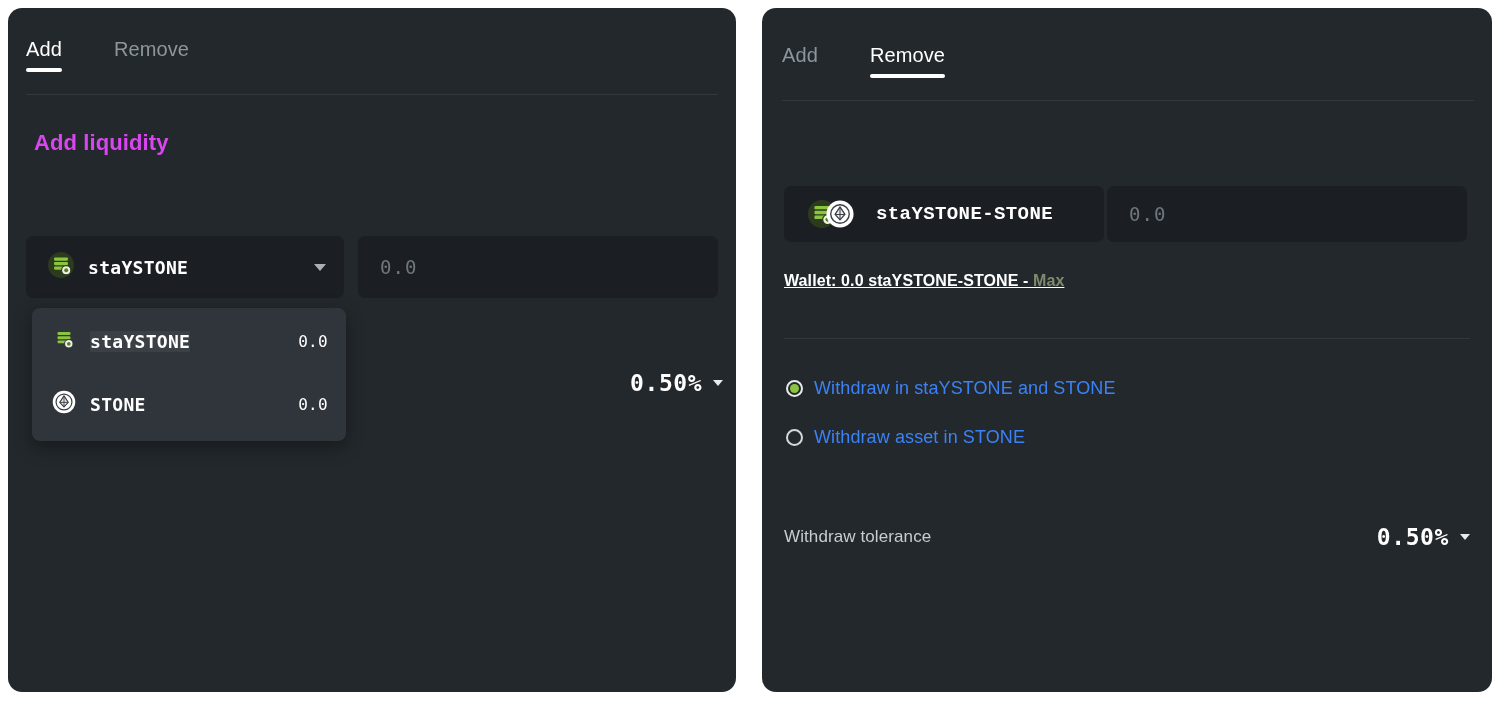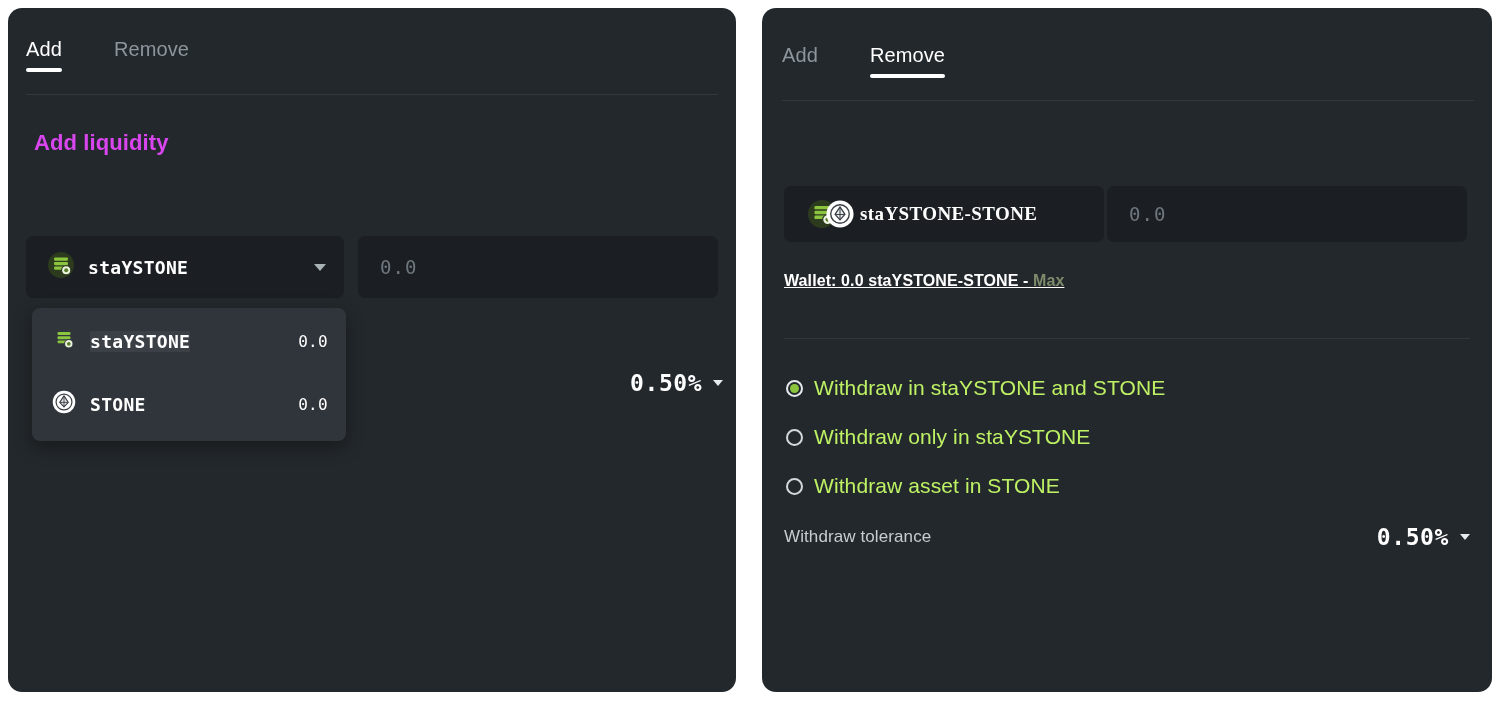--- a/index.html
+++ b/index.html
@@ -222,26 +222,26 @@
 
   
   .lp-pill {
     position: absolute;
     display: flex;
     align-items: center;
     background: #1b1f23;
     border-radius: 7px;
   }
   .lp-pill .lp-name {
-    font-family: Liberation Serif, serif;
+    font-family: Liberation Mono, monospace;
     font-size: 19px;
     font-weight: 700;
     color: #ffffff;
     letter-spacing: .4px;
-    margin-left: 6px;
+    margin-left: 22px;
     white-space: nowrap;
   }
 
   .pair-icon { position: relative; width: 46px; height: 28px; flex: none; }
   .pair-icon > * { position: absolute; top: 0; }
   .pair-icon .back { left: 0; }
   .pair-icon .front { left: 18px; }
 
   .wallet-line {
     position: absolute;
@@ -263,22 +263,22 @@
   .wd-row {
     display: flex;
     align-items: center;
     gap: 11px;
     height: 24px;
     margin-bottom: 25px;
     cursor: pointer;
     white-space: nowrap;
   }
   .wd-row .wd-label {
-    font-size: 21px;
-    color: #bef264;
+    font-size: 18px;
+    color: #3b82f6;
     letter-spacing: .1px;
   }
 
   .slip-row {
     position: absolute;
     display: flex;
     align-items: center;
     justify-content: space-between;
   }
   .slip-row .slip-label {
@@ -409,24 +409,20 @@
 
       <div class="divider" style="left:22px; top:330px; width:686px;"></div>
 
       <div class="wd-list" style="left:24px; top:368px;">
         <div class="wd-row">
           <span class="radio-dot on"></span>
           <span class="wd-label">Withdraw in staYSTONE and STONE</span>
         </div>
         <div class="wd-row">
           <span class="radio-dot"></span>
-          <span class="wd-label">Withdraw only in staYSTONE</span>
-        </div>
-        <div class="wd-row">
-          <span class="radio-dot"></span>
           <span class="wd-label">Withdraw asset in STONE</span>
         </div>
       </div>
 
       <div class="slip-row" style="left:22px; top:516px; width:686px;">
         <span class="slip-label">Withdraw tolerance</span>
         <span class="slip-right">
           <span class="slip-val">0.50%</span>
           <span class="caret caret-sm"></span>
         </span>

